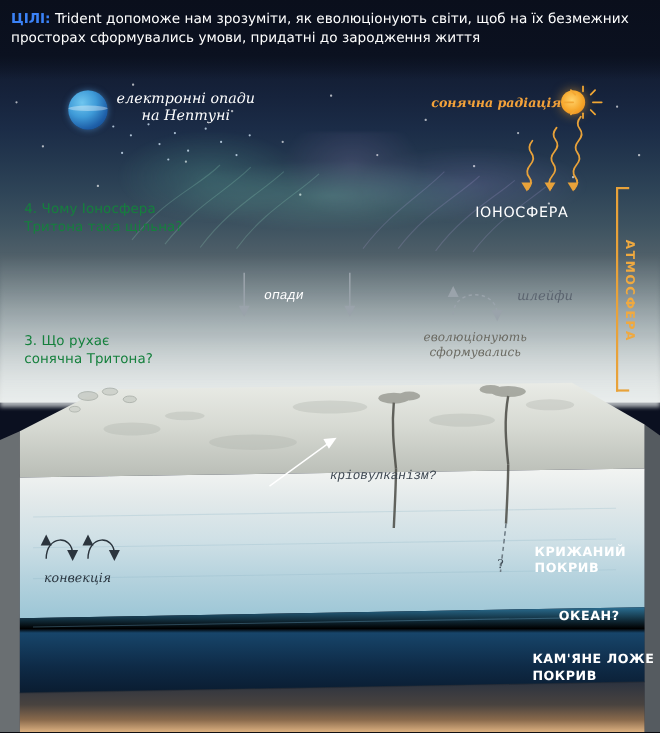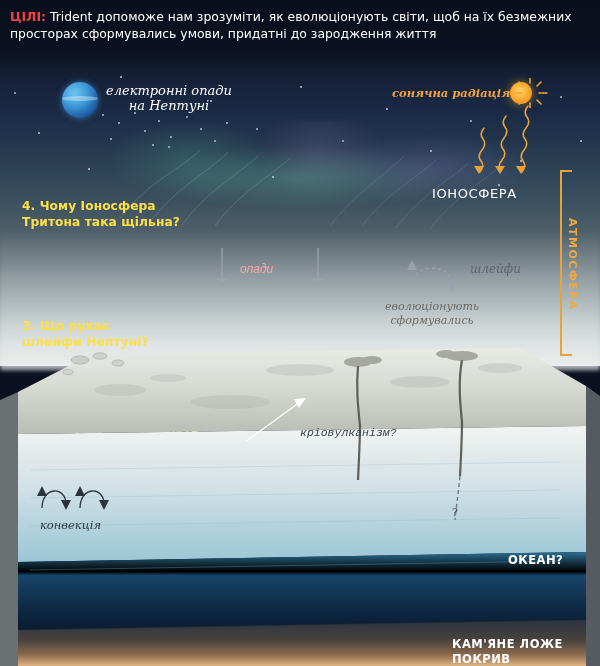--- a/index.html
+++ b/index.html
@@ -74,21 +74,21 @@
     background: linear-gradient(180deg, #0a0f1c 0%, #0b1120 70%, rgba(11,17,32,0) 100%);
   }
   .goals {
     position: absolute;
     left: 10px; top: 8px; width: 582px;
     color: #ffffff;
     font-size: 12.4px;
     line-height: 17px;
     font-family: "DejaVu Sans", sans-serif;
   }
-  .goals b { color: #ef4444; }
+  .goals b { color: #3b82f6; }
 
   
   .neptune {
     position: absolute;
     left: 62px; top: 82px;
     width: 36px; height: 36px;
     border-radius: 50%;
     background:
       radial-gradient(circle at 35% 32%, #6fc6ef 0%, #3f9bd8 38%, #1e5fa8 70%, #0f3c78 100%);
     box-shadow: 0 0 6px rgba(90,170,240,.5);
@@ -164,40 +164,39 @@
     left: 432px; top: 186px;
     color: #ffffff;
     font-size: 13px;
     font-weight: normal;
     letter-spacing: .6px;
   }
 
   
   .q {
     position: absolute;
-    color: #fde047;
+    color: #15803d;
     font-size: 12.2px;
-    font-weight: bold;
+    font-weight: normal;
     line-height: 16px;
     letter-spacing: .1px;
-    margin-top: 16px;
   }
   .q4 { left: 22px; top: 182px; }
   .q3 { left: 22px; top: 302px; }
   .q2 { left: 22px; top: 404px; text-shadow: 0 1px 2px rgba(0,0,0,.45); }
   .q1 { left: 28px; top: 568px; font-size: 12.6px; }
 
   
   .label-precip {
     position: absolute;
     left: 240px; top: 262px;
-    color: #fca5a5;
+    color: #ffffff;
     font-size: 12px;
     font-style: italic;
-    font-family: Liberation Sans, sans-serif;
+    font-family: Liberation Mono, monospace;
   }
   .label-plumes {
     position: absolute;
     left: 470px; top: 262px;
     color: #5c6570;
     font-size: 12px;
     font-style: italic;
     font-family: "DejaVu Serif", serif;
   }
   .label-sublim {
@@ -233,21 +232,21 @@
     position: absolute;
     color: #ffffff;
     font-size: 11.5px;
     font-weight: bold;
     letter-spacing: .5px;
     line-height: 15px;
     text-align: left;
   }
   .ll-ice { left: 486px; top: 494px; }
   .ll-ocean { left: 508px; top: 553px; }
-  .ll-rock { left: 452px; top: 592px; margin-top: 45px; }
+  .ll-rock { left: 484px; top: 592px; }
 
   
   .block { position: absolute; left: 0; top: 330px; width: 600px; height: 336px; }
 
   svg { display: block; }
   .arrow-white { stroke: #ffffff; stroke-width: 1.3; fill: none; }
   .arrow-grey { stroke: #9aa3ab; stroke-width: 1.4; fill: none; }
   .arrow-dark { stroke: #2b343d; stroke-width: 1.3; fill: none; }
   .arrow-orange { stroke: #e8a23a; stroke-width: 1.6; fill: none; }
 </style>
@@ -354,21 +353,21 @@
   <div class="atm-bracket"></div>
   <div class="atm-label">АТМОСФЕРА</div>
   <div class="label-ionosphere">ІОНОСФЕРА</div>
 
   <div class="q q4">
     <div>4. Чому Іоносфера</div>
     <div>Тритона така щільна?</div>
   </div>
   <div class="q q3">
     <div>3. Що рухає</div>
-    <div>шлейфи Нептуні?</div>
+    <div>сонячна Тритона?</div>
   </div>
   <div class="q q2">
     <div>2. Які процеси змінюють</div>
     <div>поверхню Тритона?</div>
   </div>
   <div class="q q1">
     <div>1.Тритон – океанічний світ?</div>
   </div>
 
   <svg style="position:absolute; left:210px; top:246px;" width="130" height="46" viewBox="0 0 130 46">
@@ -508,19 +507,23 @@
 
     <g opacity="0.5" stroke="#2a2f38" stroke-width="1.2" fill="none">
       <path d="M18,300 L586,290"></path>
     </g>
   </svg>
 
   <div class="label-cryo">кріовулканізм?</div>
   <div style="position:absolute; left:452px; top:506px; color:#3d4a54; font-size:11px; font-family:'DejaVu Serif', serif;">?</div>
   <div class="label-conv">конвекція</div>
 
+  <div class="layer-label ll-ice">
+    <div>КРИЖАНИЙ</div>
+    <div>ПОКРИВ</div>
+  </div>
   <div class="layer-label ll-ocean">ОКЕАН?</div>
   <div class="layer-label ll-rock">
     <div>КАМ'ЯНЕ ЛОЖЕ</div>
     <div>ПОКРИВ</div>
   </div>
 
 </div>
 
 </body></html>

